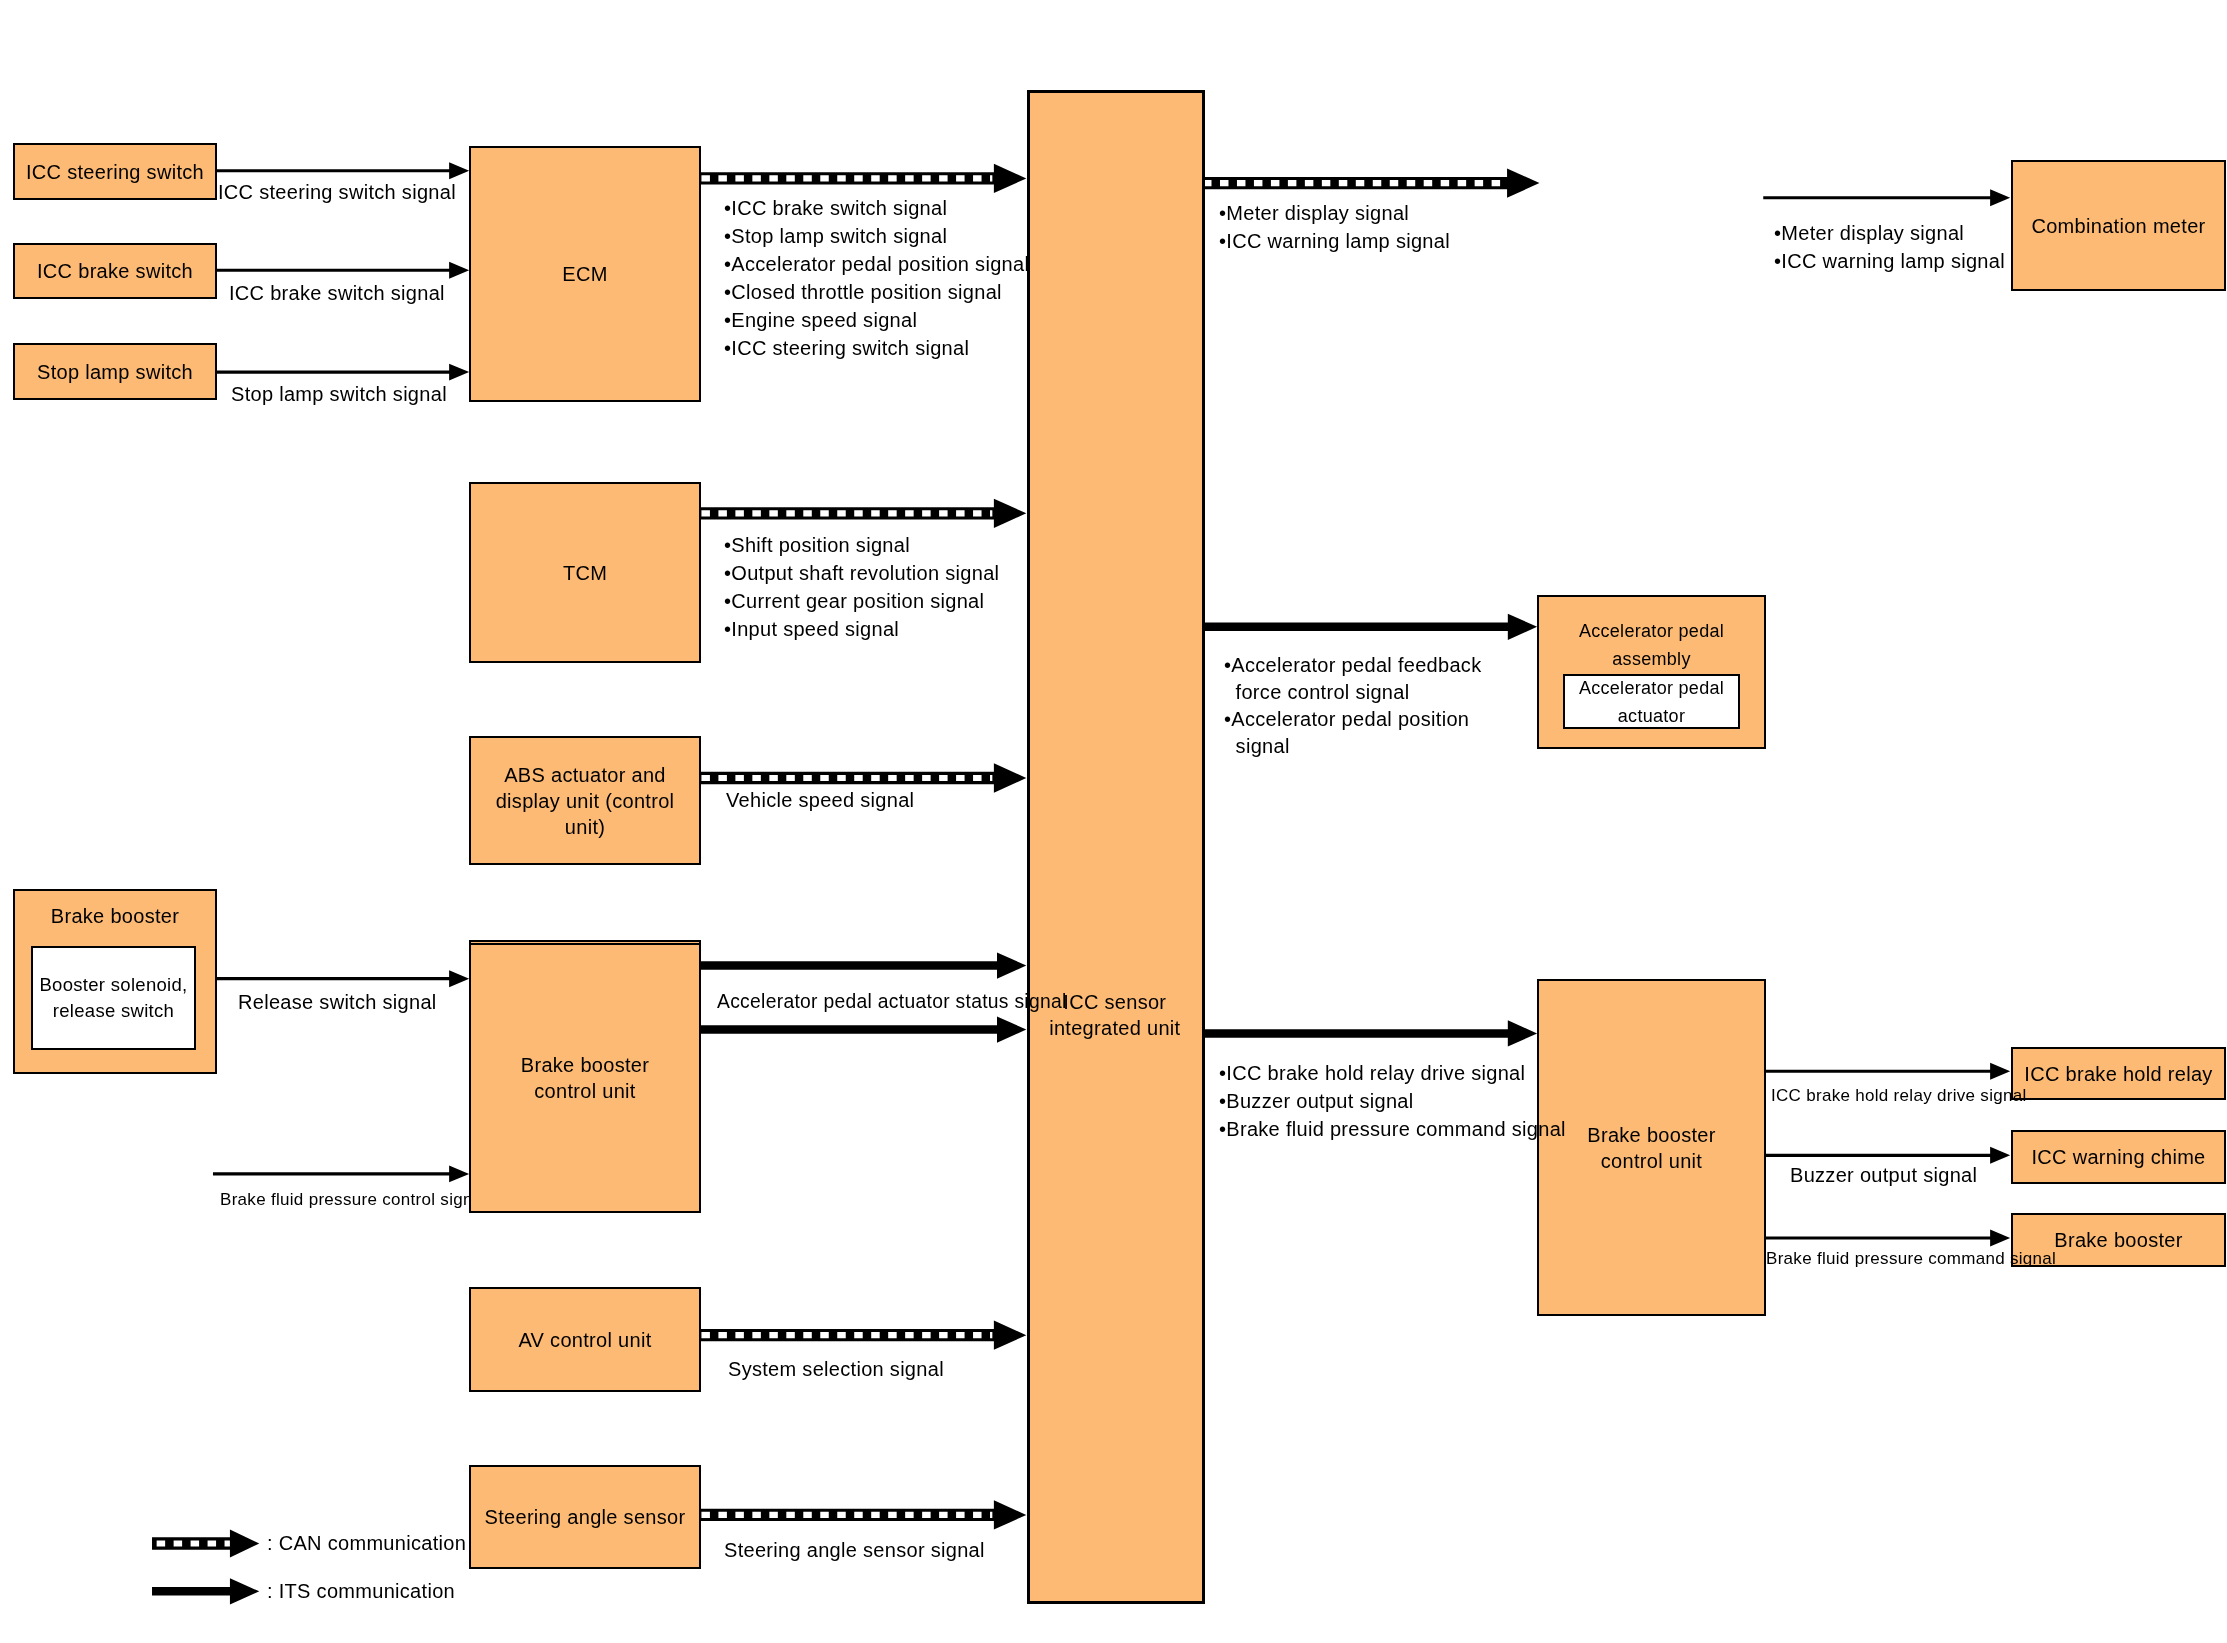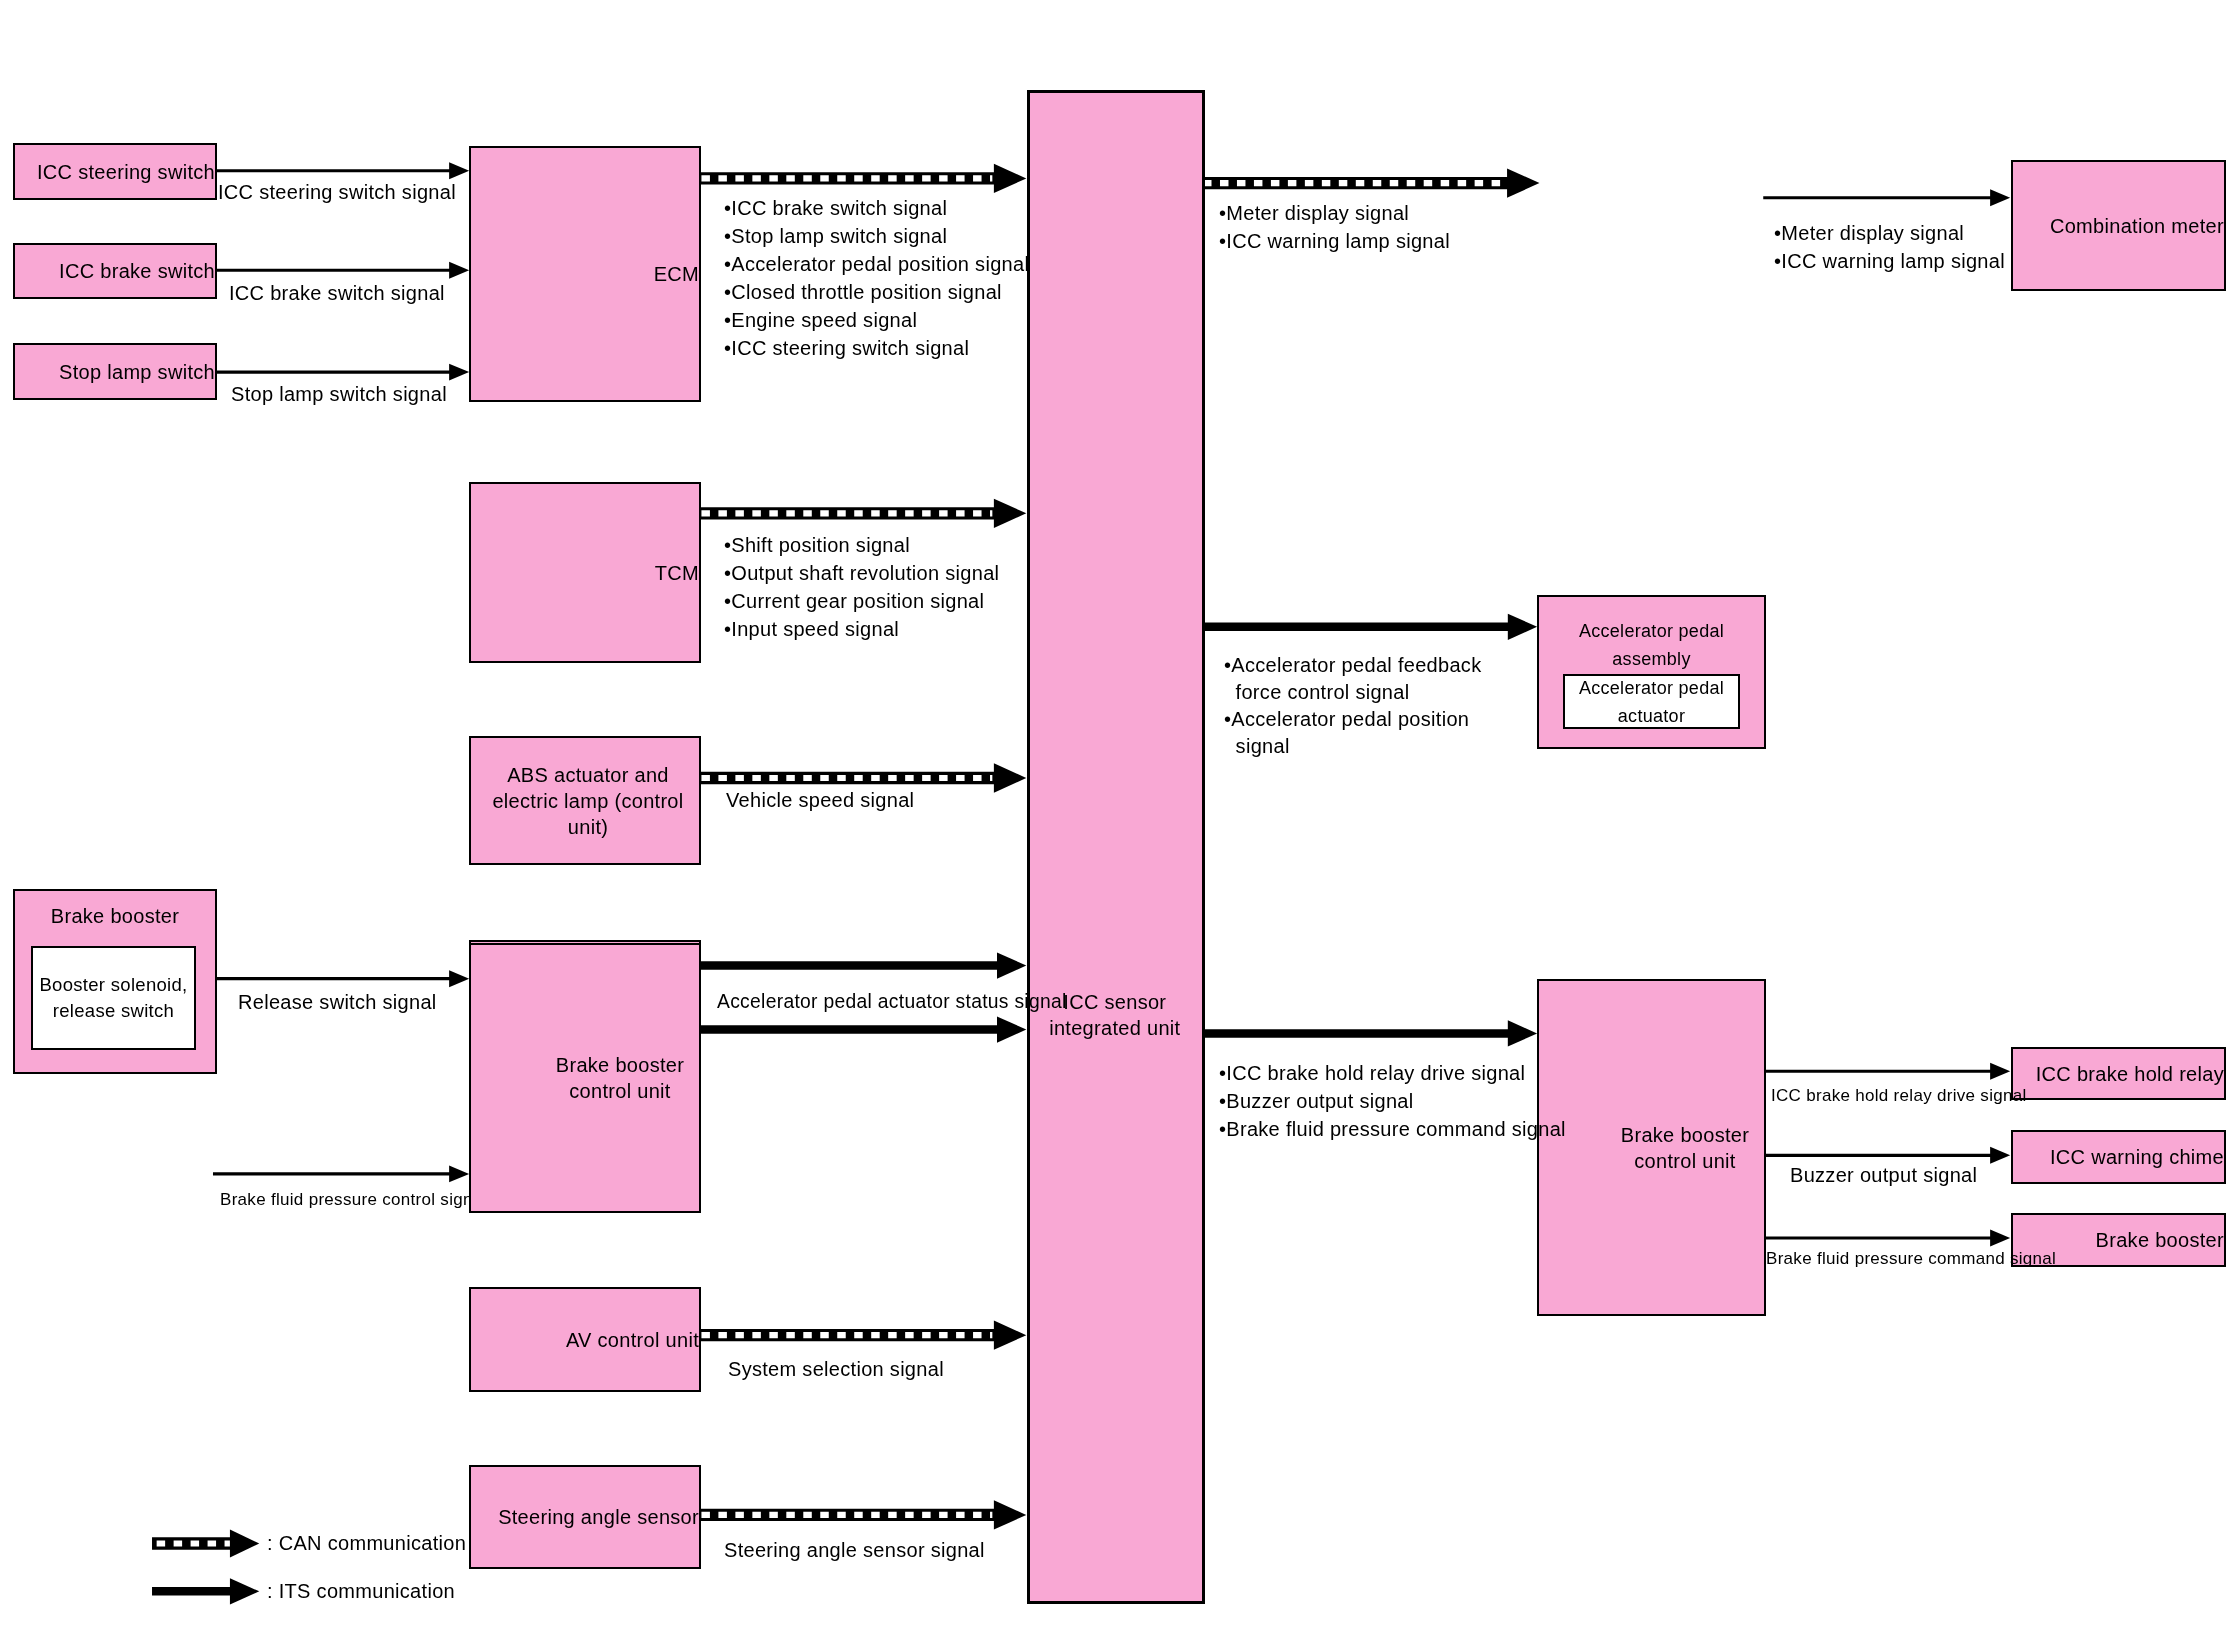--- a/index.html
+++ b/index.html
@@ -1,21 +1,21 @@
 <!DOCTYPE html>
 <html style="font-size:12.3px"><head>
 <meta charset="utf-8">
 <title>ICC System Diagram</title>
 <style>
   html,body{margin:0;padding:0;background:#fff;}
   #canvas{position:relative;width:2227px;height:1644px;background:#ffffff;
           font-family:"Liberation Sans","DejaVu Sans",sans-serif;color:#000;letter-spacing:0.3px;}
   #wires{position:absolute;left:0;top:0;width:2227px;height:1644px;}
-  .box{position:absolute;background:#f9a8d4;border:2.3px solid #000;display:flex;
-       align-items:center;justify-content:flex-end;text-align:center;font-size:20px;line-height:26px;}
+  .box{position:absolute;background:#fdba74;border:2.3px solid #000;display:flex;
+       align-items:center;justify-content:center;text-align:center;font-size:20px;line-height:26px;}
   .bx4{border-width:3.1px;}
   .nest{display:block;}
   .ttl{position:absolute;left:0;right:0;text-align:center;}
   .inner{position:absolute;background:#fff;border:2.3px solid #000;display:flex;
          align-items:center;justify-content:center;text-align:center;}
   .lbl{position:absolute;font-size:20px;line-height:23px;white-space:nowrap;}
   .sm{font-size:17px;}
   .bullets{position:absolute;font-size:20px;line-height:28px;white-space:nowrap;}
   .bullets.wrap{white-space:normal;line-height:27px;}
   .bullets .bl{text-indent:-11.6px;padding-left:11.6px;}
@@ -149,21 +149,21 @@
   </div>
 
 
   <div class="box" style="left:469px;top:146px;width:228px;height:252px;">
     <span>ECM</span>
   </div>
   <div class="box" style="left:469px;top:482px;width:228px;height:177px;">
     <span>TCM</span>
   </div>
   <div class="box" style="left:469px;top:736px;width:228px;height:125px;">
-    <span class="w285">ABS actuator and electric lamp (control unit)</span>
+    <span class="w285">ABS actuator and display unit (control unit)</span>
   </div>
 
   <div class="box nest" style="left:469px;top:940px;width:228px;height:174px;">
     <div class="ttl f23" style="top:28.6px;">Accelerator pedal assembly</div>
     <div class="inner f22" style="left:14.7px;top:80px;width:190px;height:62px;">
       <span>Accelerator pedal actuator</span>
     </div>
   </div>
 
   <div class="box" style="left:469px;top:943px;width:0;height:0;border:none;"></div>

